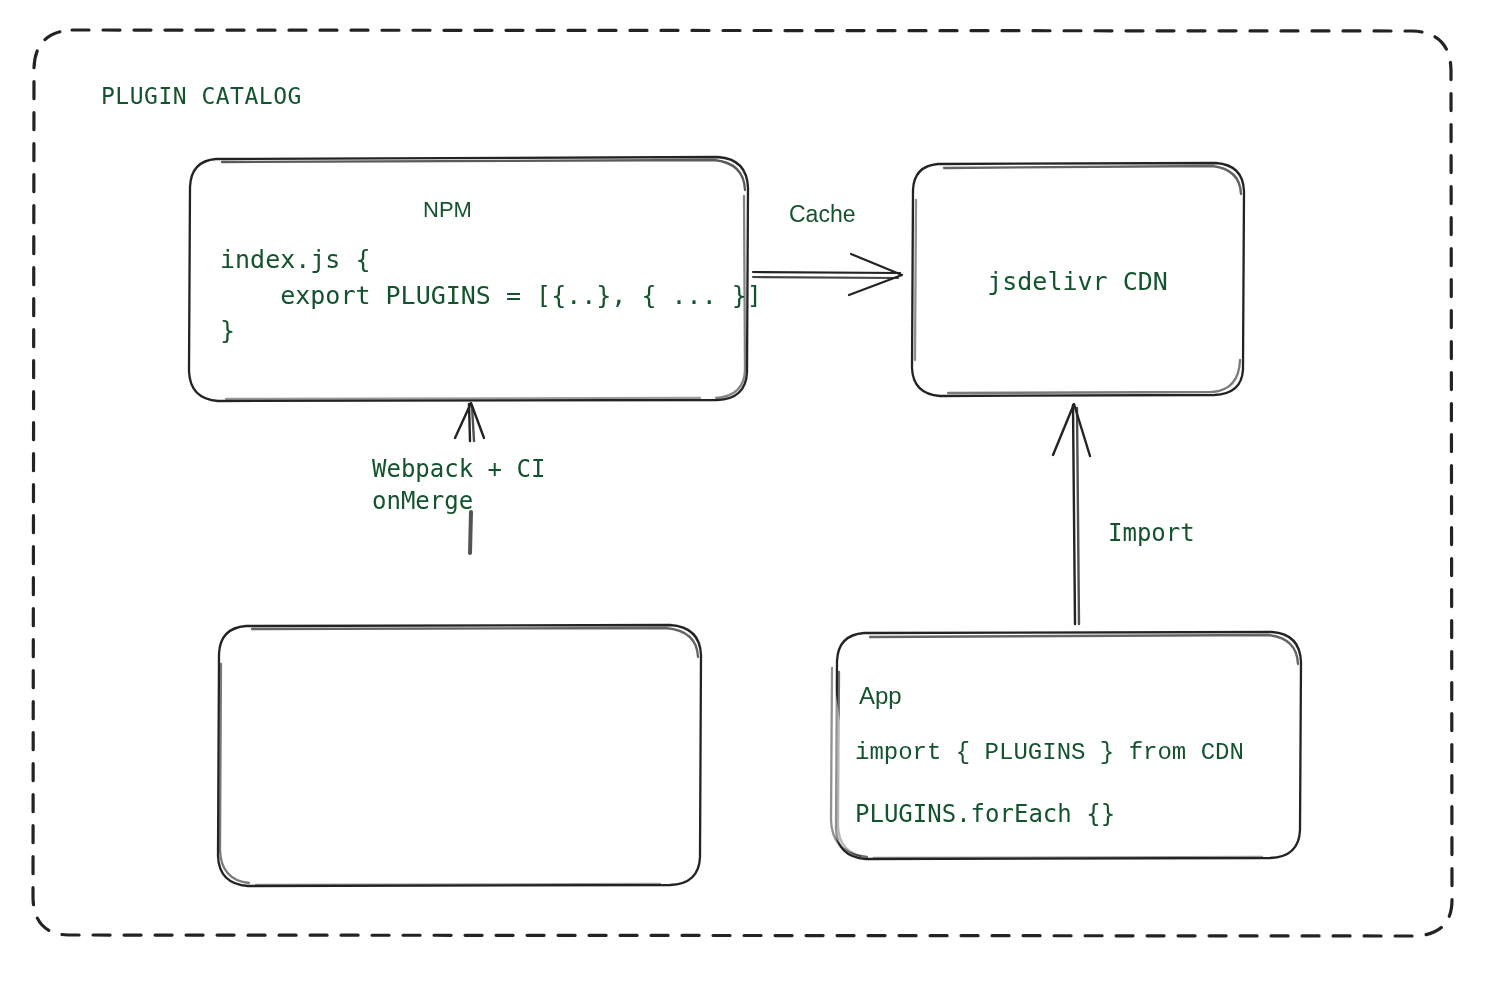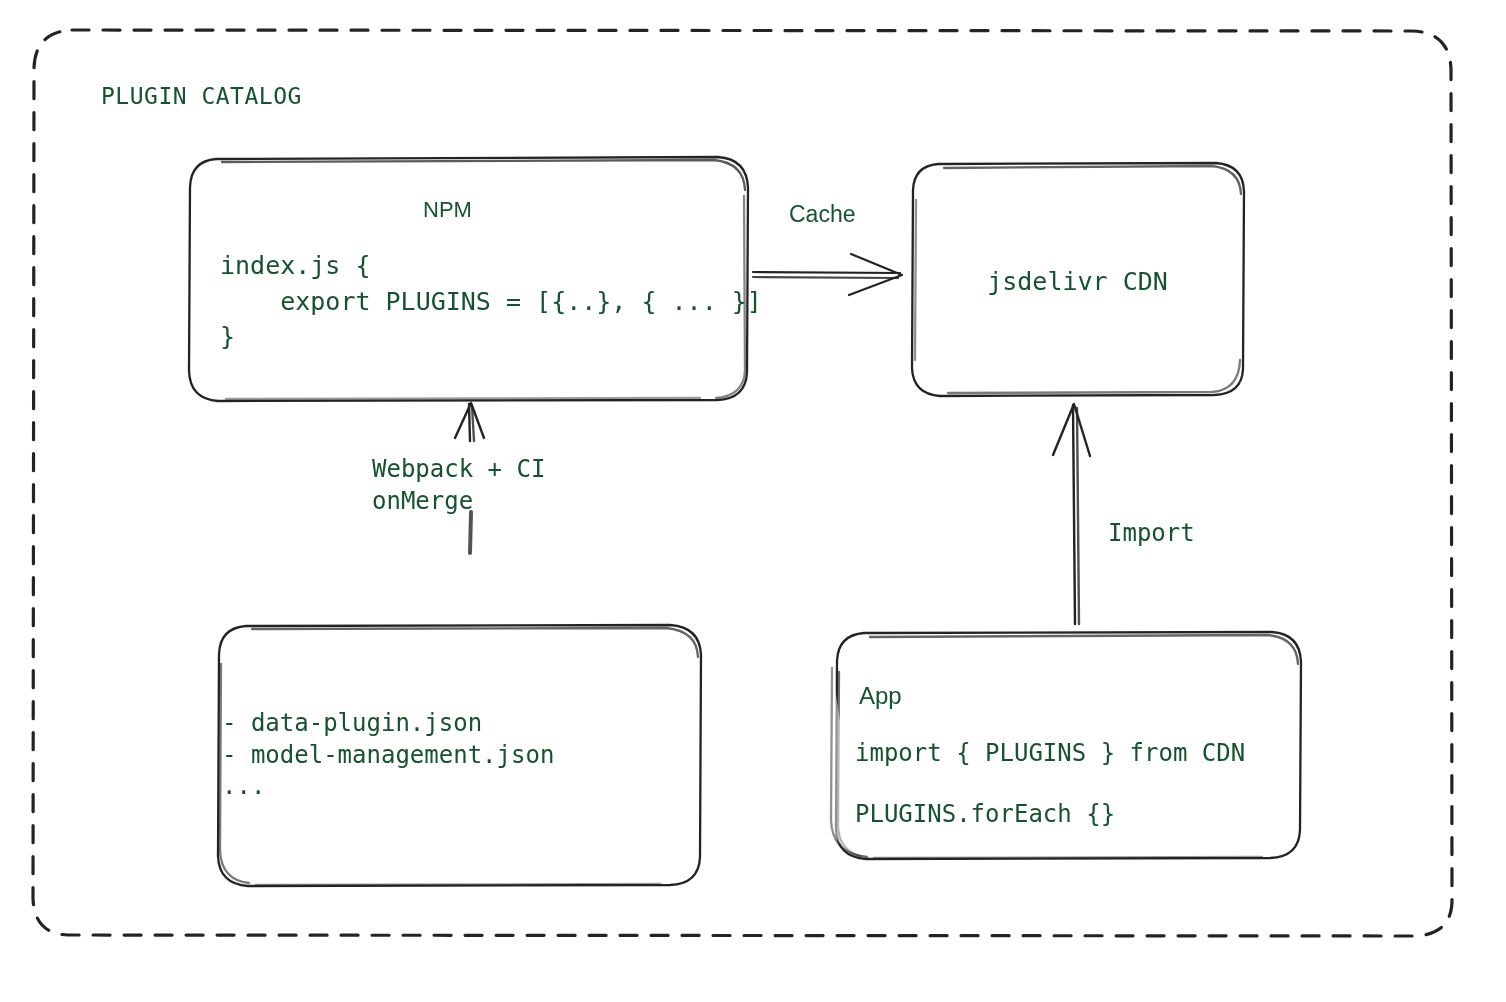--- a/index.html
+++ b/index.html
@@ -50,21 +50,21 @@
   
   #npm-title {
     left: 188px;
     top: 194px;
     width: 519px;
     text-align: center;
     font-size: 22px;
   }
   #npm-code {
     left: 220px;
-    top: 248px;
+    top: 242px;
     font-size: 25px;
     line-height: 1.42;
   }
 
   
   #cdn-label {
     left: 912px;
     top: 264px;
     width: 331px;
     text-align: center;
@@ -106,20 +106,21 @@
   
   #app-title {
     left: 859px;
     top: 679px;
     font-size: 24px;
   }
   #app-code {
     left: 855px;
     top: 736px;
     font-size: 24px;
+    font-family: Liberation Mono, monospace;
   }
   #app-code2 {
     left: 855px;
     top: 797px;
     font-size: 24px;
   }
 </style>
 </head>
 <body>
 
@@ -197,23 +198,20 @@
   <div class="txt mono" id="cdn-label">jsdelivr CDN</div>
 
   <div class="txt sans" id="cache-label">Cache</div>
 
   <div class="txt mono" id="build-label">Webpack + CI
 onMerge</div>
 
   <div class="txt mono" id="import-label">Import</div>
 
 
-  <div class="txt mono" id="repo-list">- data-plugin.json
-- model-management.json
-...</div>
 
   <div class="txt sans" id="app-title">App</div>
 
   <div class="txt mono" id="app-code">import { PLUGINS } from CDN</div>
 
   <div class="txt mono" id="app-code2">PLUGINS.forEach {}</div>
 
 </div>
 
 </body></html>

